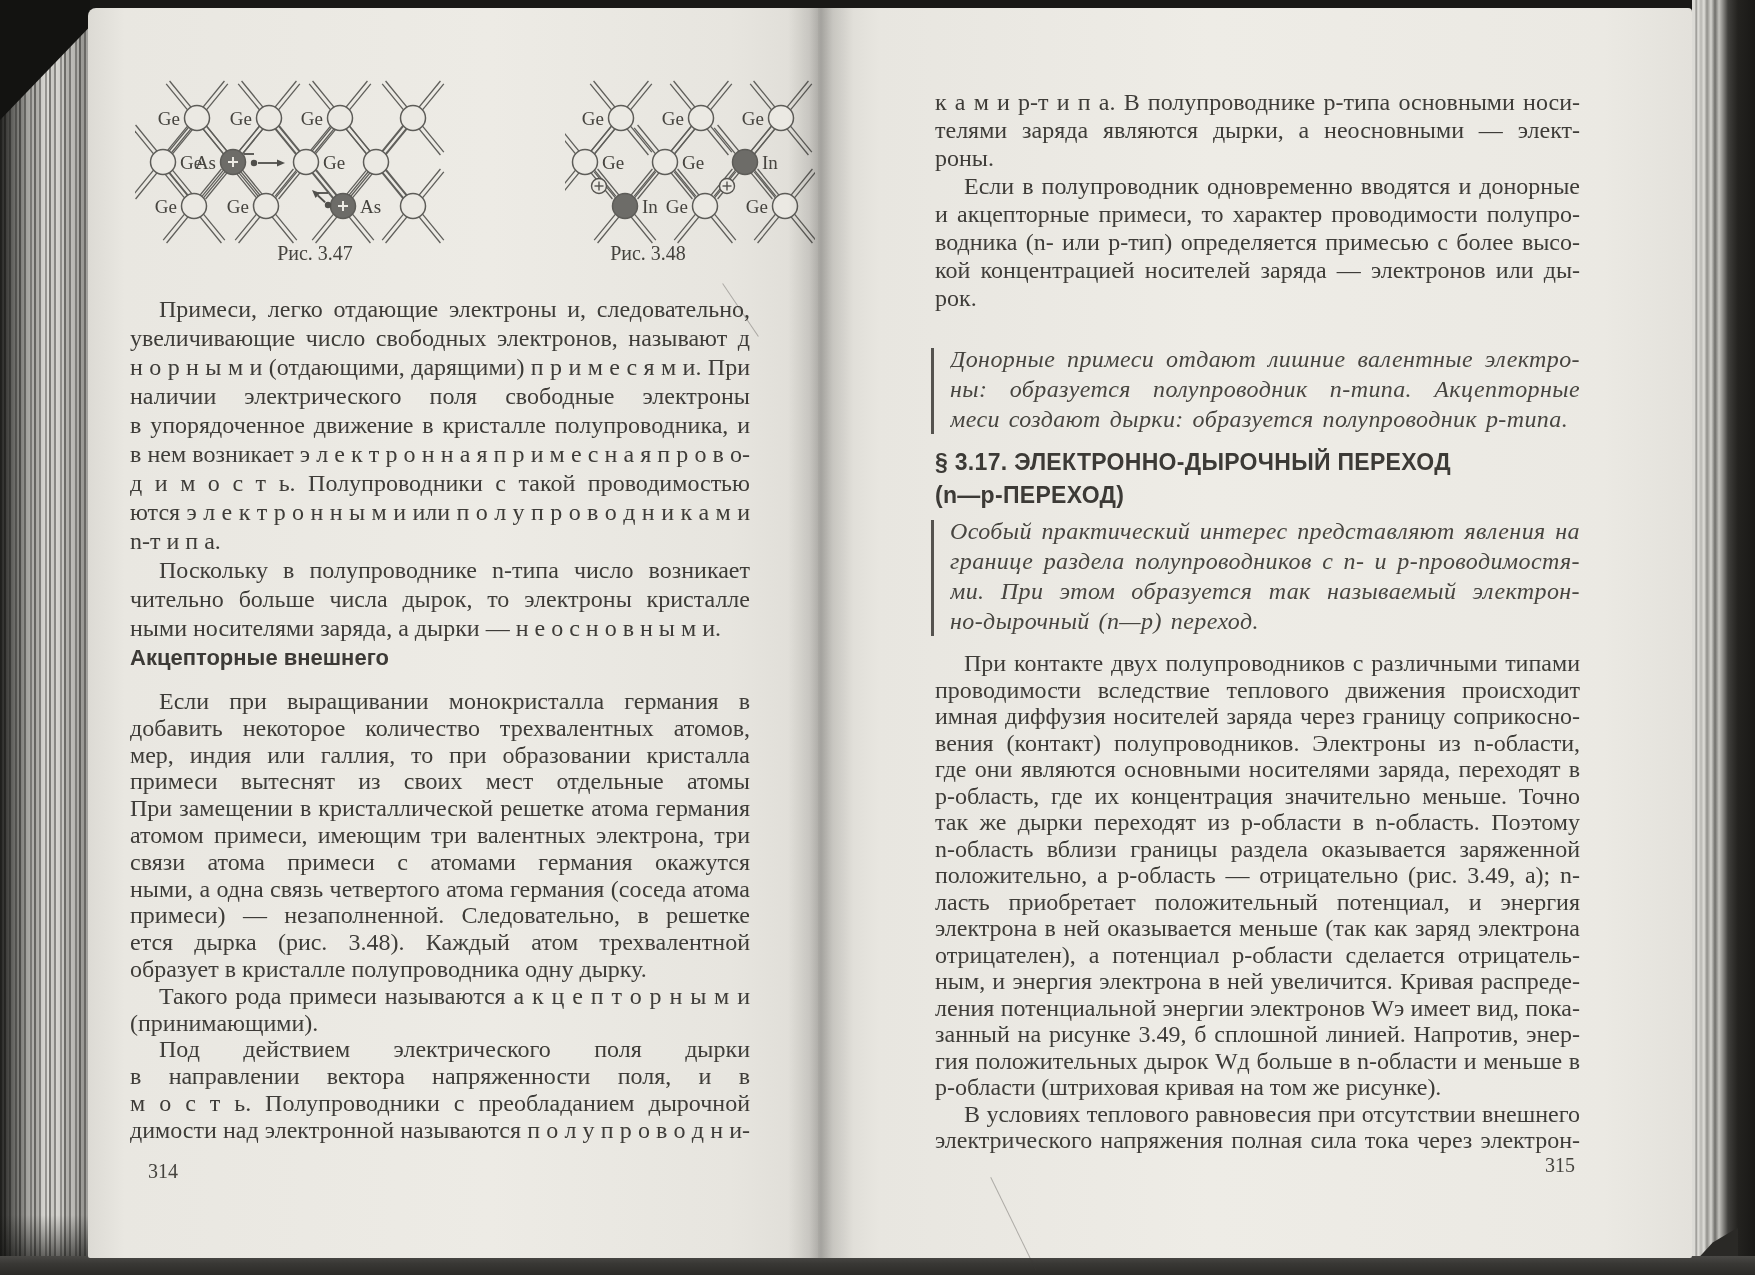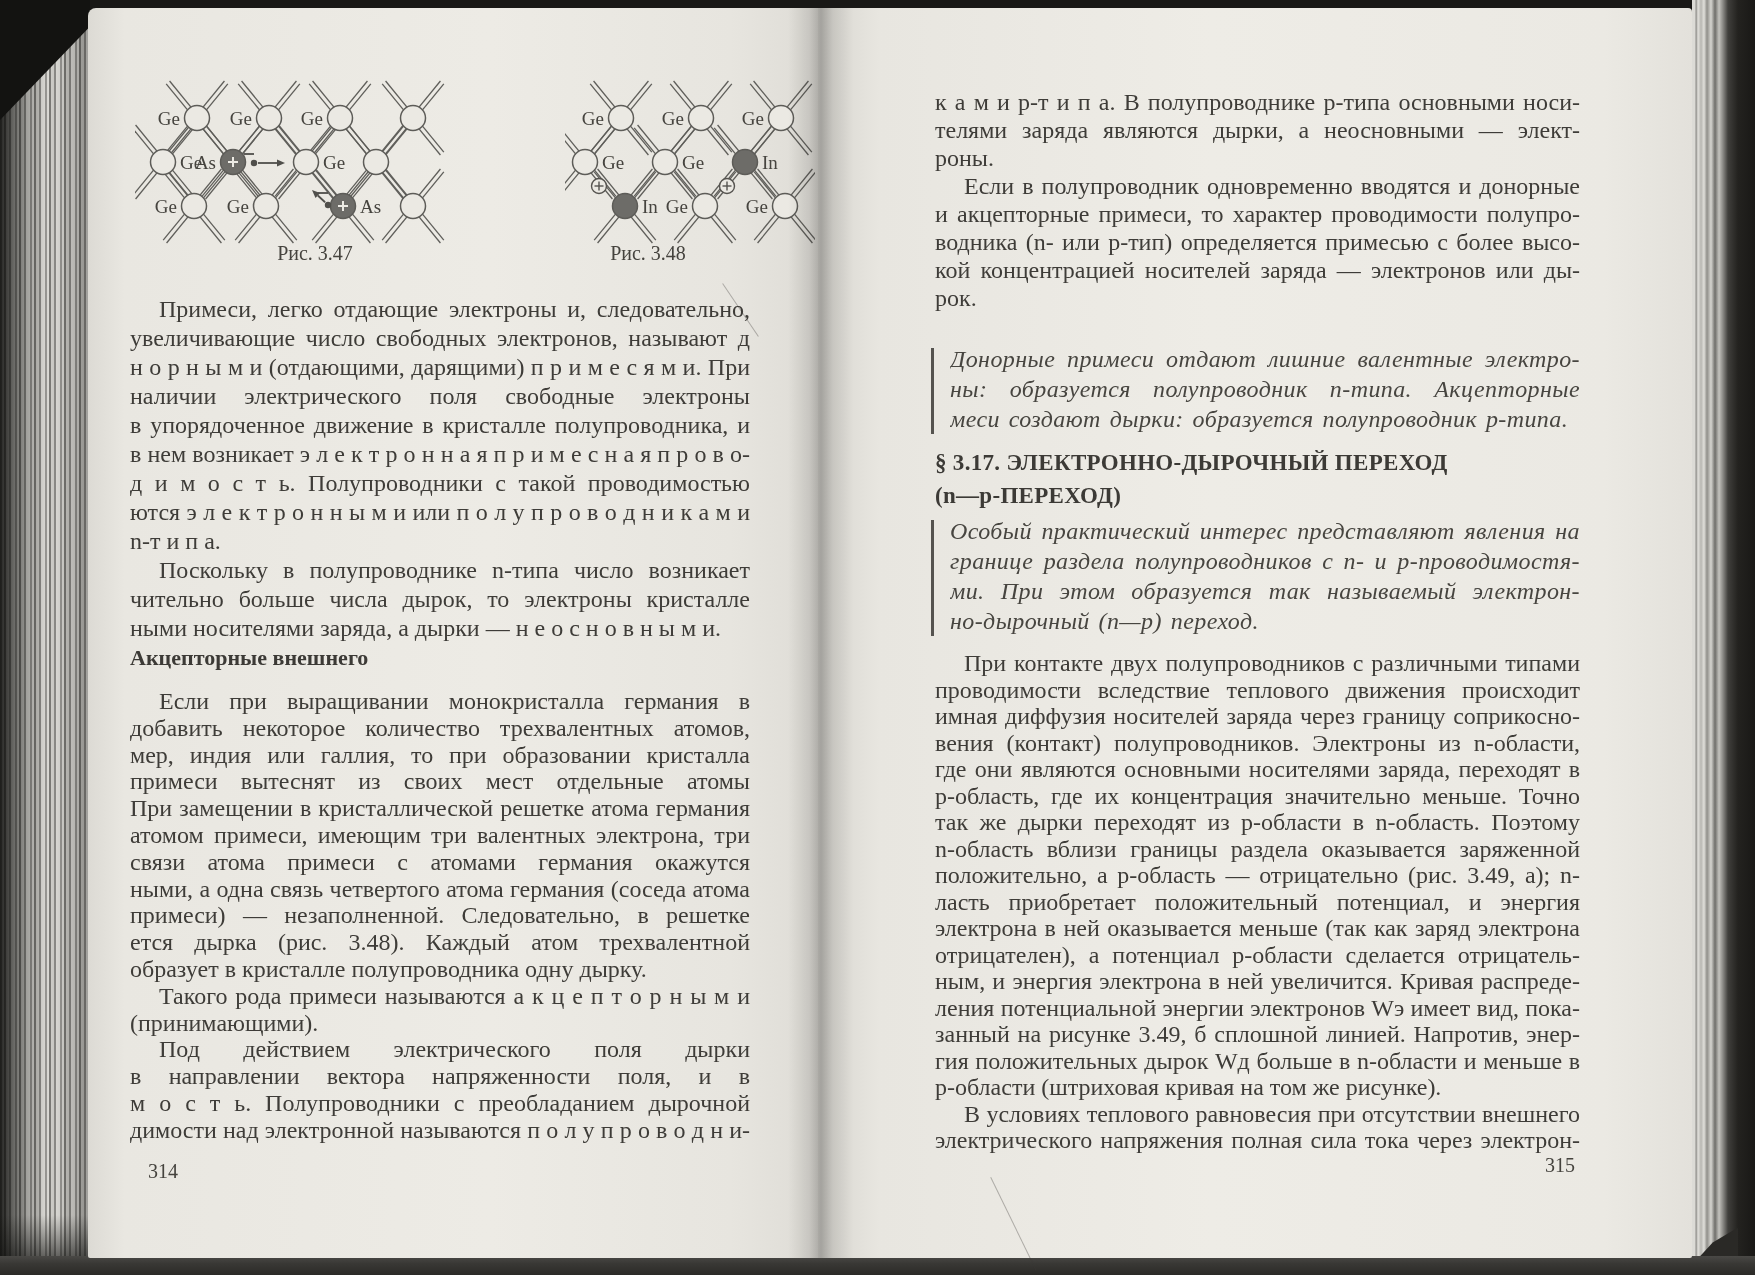--- a/index.html
+++ b/index.html
@@ -48,21 +48,21 @@
   .tblock{position:absolute;color:#3e3c38;font-size:24px;}
   .tl{
     text-align:justify;text-align-last:justify;
     height:var(--lh);line-height:var(--lh);overflow:hidden;
   }
   .tl.ind{text-indent:29px;}
   .tl.fin{text-align-last:left;}
   .quote .tl{font-style:italic;letter-spacing:.4px;word-spacing:2.5px;color:#474540;}
   .quote-rule{position:absolute;width:2.5px;background:#55534f;}
   .h-sans{
-    position:absolute;font-family:Liberation Serif, serif;font-weight:bold;color:#3c3a36;
+    position:absolute;font-family:Liberation Sans, sans-serif;font-weight:bold;color:#3c3a36;
   }
   .caption{position:absolute;text-align:center;font-size:20px;color:#45433e;margin-top:20px;}
   .pagenum{position:absolute;font-size:20px;color:#45433e;}
   .scratch{position:absolute;width:1px;background:rgba(60,58,54,.35);}
   
   svg.fig{position:absolute;overflow:hidden;}
   svg .lbl{font-family:"Liberation Serif",serif;font-size:19px;fill:#46443f;}
 </style>
 </head>
 <body>

